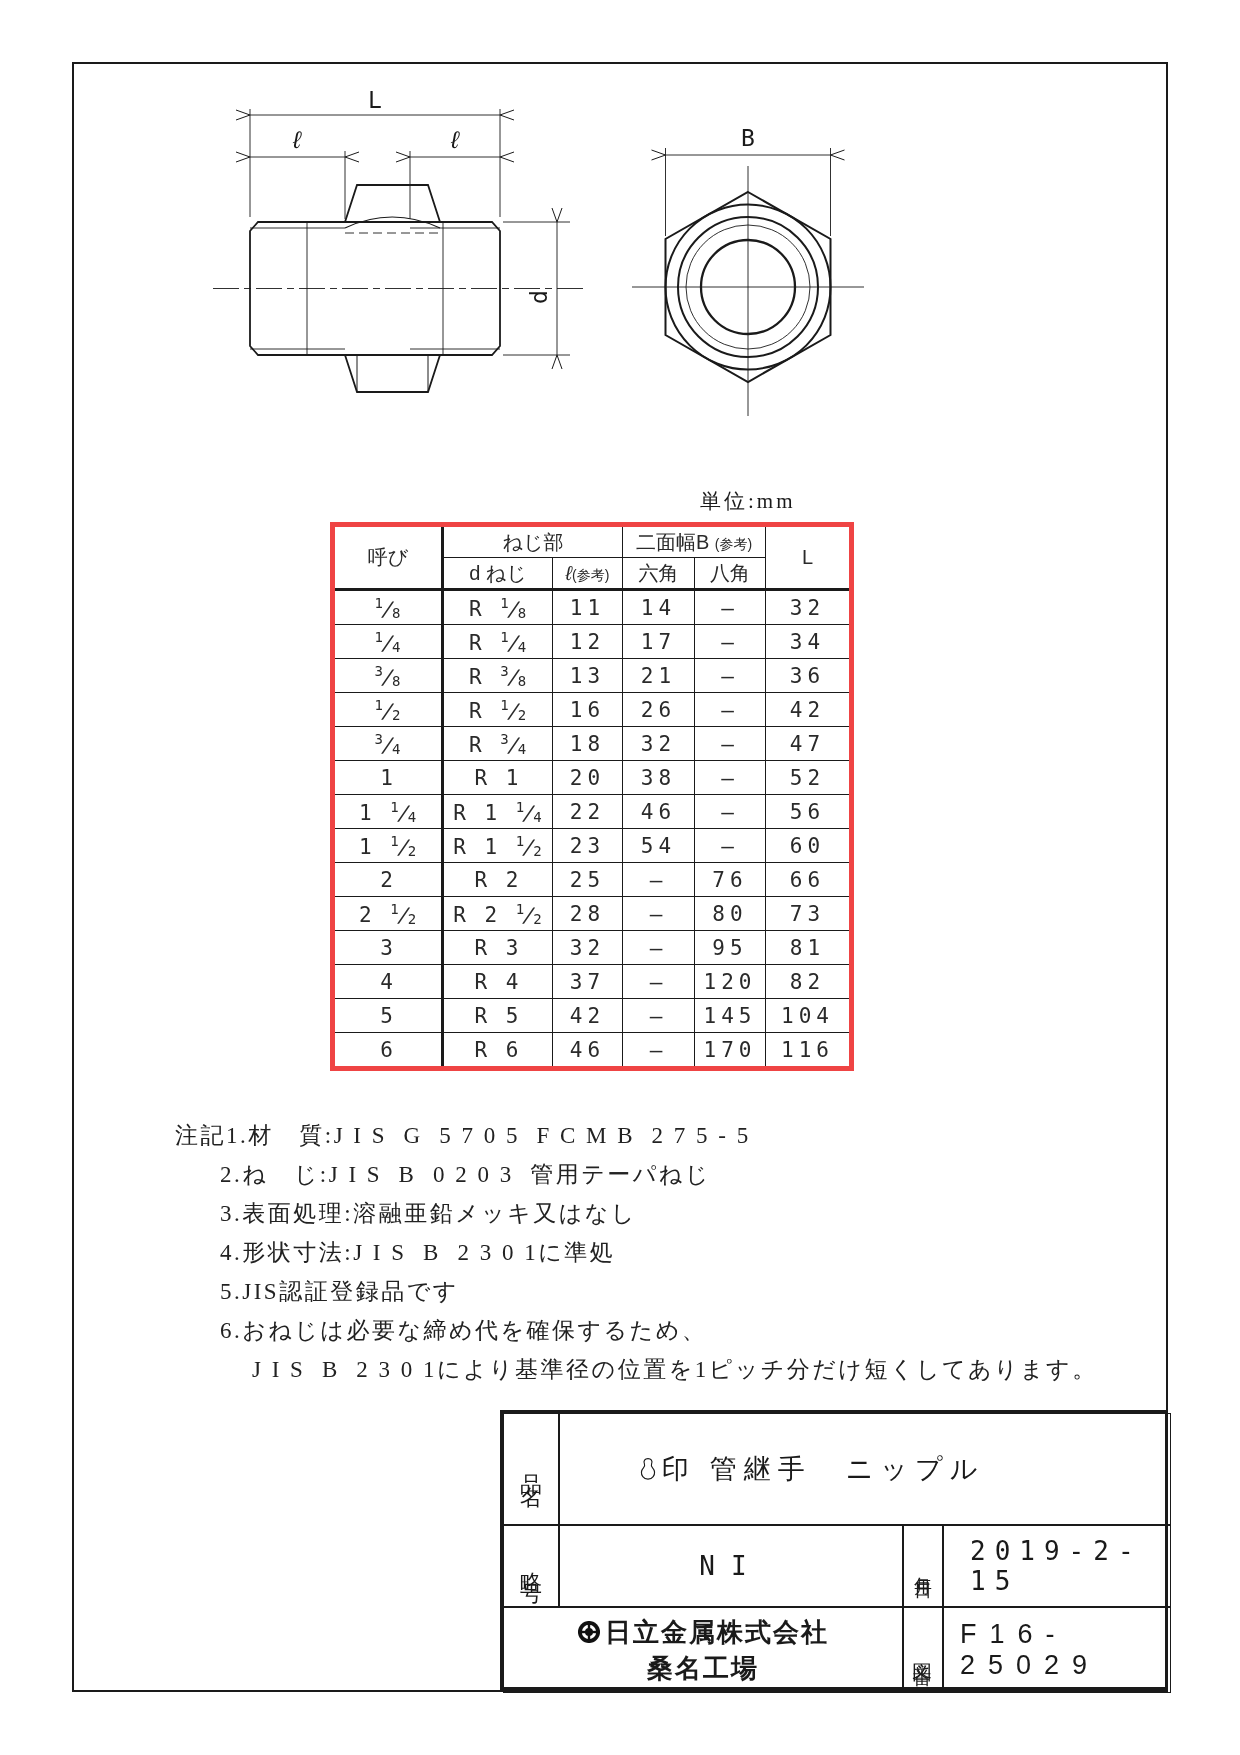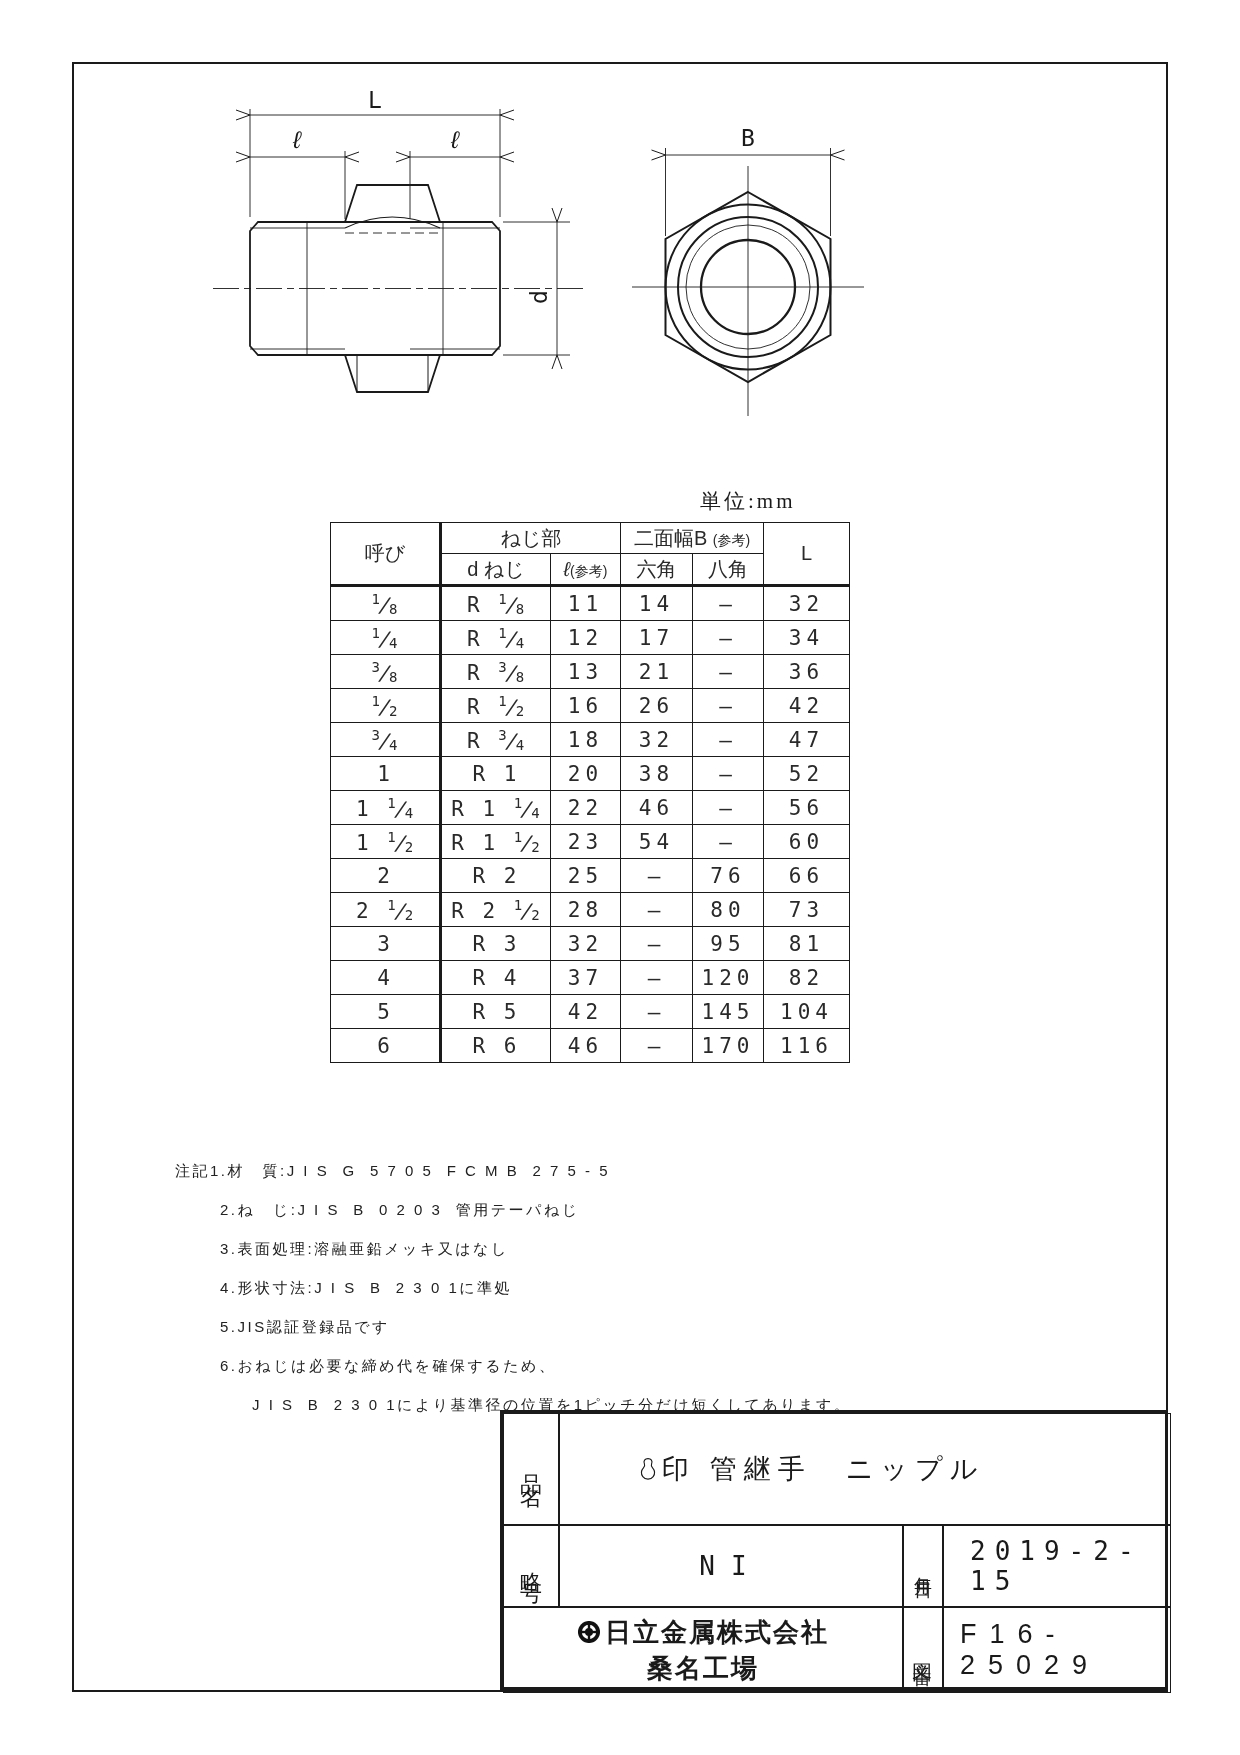--- a/index.html
+++ b/index.html
@@ -9,40 +9,40 @@
                border:2px solid #1a1a1a;}
   svg{position:absolute;overflow:visible;}
   svg text{font-family:"DejaVu Sans Mono","Liberation Mono",monospace;fill:#1a1a1a;}
 
   
   .unit{position:absolute;left:700px;top:487px;font-size:21px;letter-spacing:3px;
         font-family:Liberation Serif, serif;}
 
   
   table.spec{position:absolute;left:330px;top:522px;border-collapse:collapse;
-             table-layout:fixed;border:1px solid #ef4444;
+             table-layout:fixed;border:5px solid #ef4444;
              font-family:"DejaVu Sans Mono","Liberation Mono",monospace;}
   .spec th,.spec td{border:1px solid #1a1a1a;padding:0;text-align:center;
                     font-weight:normal;color:#2a2a2a;}
   .spec th{font-family:"Liberation Sans",sans-serif;font-size:20px;height:30px;}
   .spec td{font-size:21px;height:33px;letter-spacing:5px;}
   .spec td.c-size,.spec td.c-thread-d{letter-spacing:3px;}
   .spec th.h-size,.spec td.c-size{border-right-width:3px;}
   .spec tr.h2 th,.spec th.rs{border-bottom-width:3px;}
   .small-note{font-size:14px;letter-spacing:0;}
   .hsm{font-size:16px;letter-spacing:0;}
   
   .fn{font-size:14px;vertical-align:8px;letter-spacing:1px;}
   .fd{font-size:14px;vertical-align:-2px;letter-spacing:1px;}
   .fs{font-size:20px;letter-spacing:0;margin:0 -2px;display:inline-block;
       transform:skewX(-12deg);}
 
   
-  .note{position:absolute;font-size:15px;letter-spacing:2.5px;white-space:pre;color:#222;
-        font-family:Liberation Sans, sans-serif;margin-top:42px;}
+  .note{position:absolute;font-size:23px;letter-spacing:2.5px;white-space:pre;color:#222;
+        font-family:Liberation Serif, serif;}
   .n1{left:175px;top:1120px;} .n2{left:220px;top:1159px;} .n3{left:220px;top:1198px;}
   .n4{left:220px;top:1237px;} .n5{left:220px;top:1276px;} .n6{left:220px;top:1315px;}
   .n7{left:252px;top:1354px;}
 
   
   .tblock{position:absolute;left:500px;top:1410px;width:668px;height:280px;
           display:grid;grid-template-columns:56px 344px 40px 228px;
           grid-template-rows:112px 82px 86px;border:3px solid #1a1a1a;box-sizing:border-box;}
   .tb-cell{border:1px solid #1a1a1a;display:flex;align-items:center;justify-content:center;
            box-sizing:border-box;overflow:hidden;}

